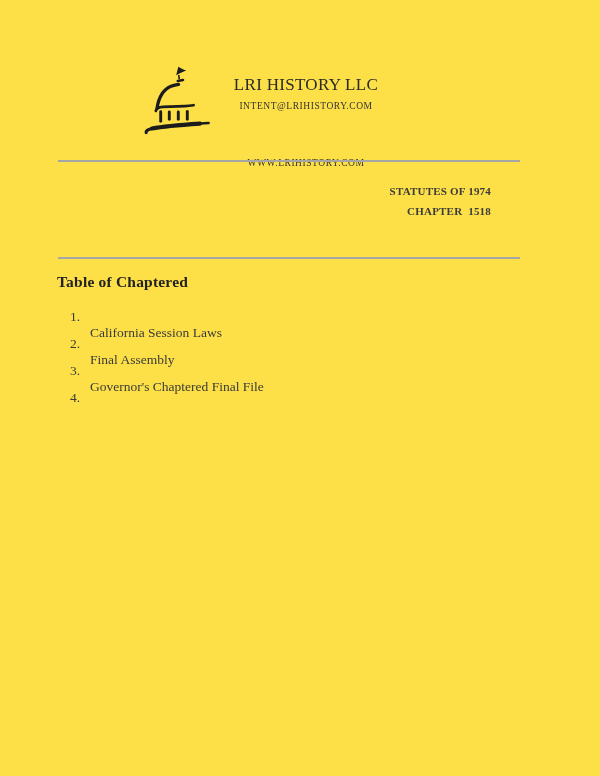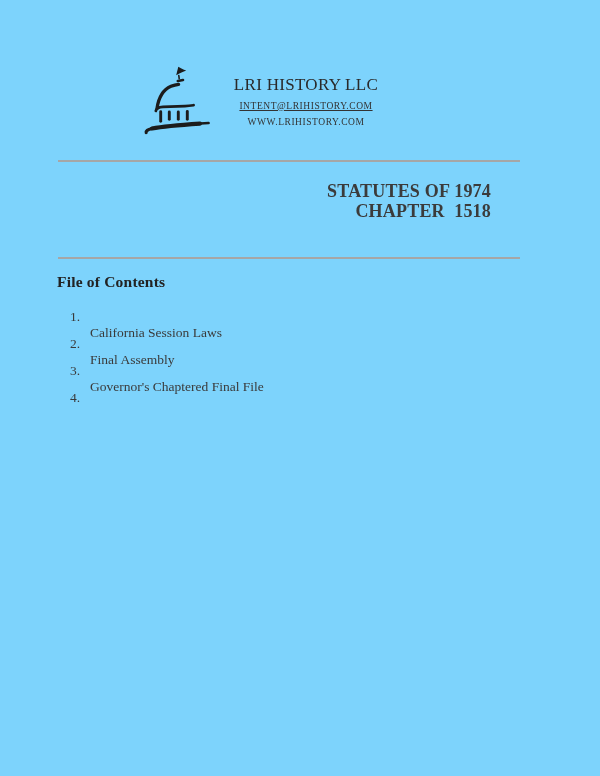--- a/index.html
+++ b/index.html
@@ -5,21 +5,21 @@
   * { margin: 0; padding: 0; box-sizing: border-box; }
   html, body { background: #ffffff; }
   body {
     width: 600px; height: 776px;
     font-family: "Liberation Serif", serif;
     position: relative;
     overflow: hidden;
   }
   .page {
     position: absolute; inset: 0;
-    background: #7dd3fc;
+    background: #fde047;
   }
 
   
   .logo {
     position: absolute; left: 138px; top: 60px;
     width: 84px; height: 84px;
   }
   .header-text {
     position: absolute; left: 225px; top: 75px;
     width: 162px; text-align: center;
@@ -29,38 +29,39 @@
     font-size: 17px; line-height: 19px;
     letter-spacing: 0.3px;
     color: #2a2a2a;
     white-space: nowrap;
   }
   .contact-line {
     font-size: 9.5px; line-height: 16px;
     letter-spacing: 0.55px;
     color: #333333;
     white-space: nowrap;
+    margin-top: 41px;
   }
-  .contact-line.first { margin-top: 4px; text-decoration: underline; }
+  .contact-line.first { margin-top: 4px; }
 
   
   .rule {
     position: absolute; left: 58px; width: 462px; height: 1.5px;
     background: #a6a6a6;
   }
   .rule-1 { top: 160px; }
   .rule-2 { top: 257px; }
 
   
   .case-info {
     position: absolute; top: 181px; left: 240px; width: 251px;
     text-align: right;
   }
   .case-line {
-    font-size: 18px; line-height: 20px;
+    font-size: 11px; line-height: 20px;
     font-weight: bold;
     color: #3b3b3b;
     letter-spacing: 0.2px;
     white-space: pre-wrap;
   }
 
   
   .toc-title {
     position: absolute; left: 57px; top: 273px;
     font-size: 15.5px; font-weight: bold;
@@ -122,21 +123,21 @@
 
   <div class="rule rule-1"></div>
 
   <div class="case-info">
     <div class="case-line">STATUTES OF 1974</div>
     <div class="case-line">CHAPTER  1518</div>
   </div>
 
   <div class="rule rule-2"></div>
 
-  <div class="toc-title">File of Contents</div>
+  <div class="toc-title">Table of Chaptered</div>
 
   <div class="toc-list">
     <div class="toc-item">
       <span class="toc-num">1.</span>
       <span class="toc-label">California Session Laws</span>
     </div>
     <div class="toc-item">
       <span class="toc-num">2.</span>
       <span class="toc-label">Final Assembly</span>
     </div>

